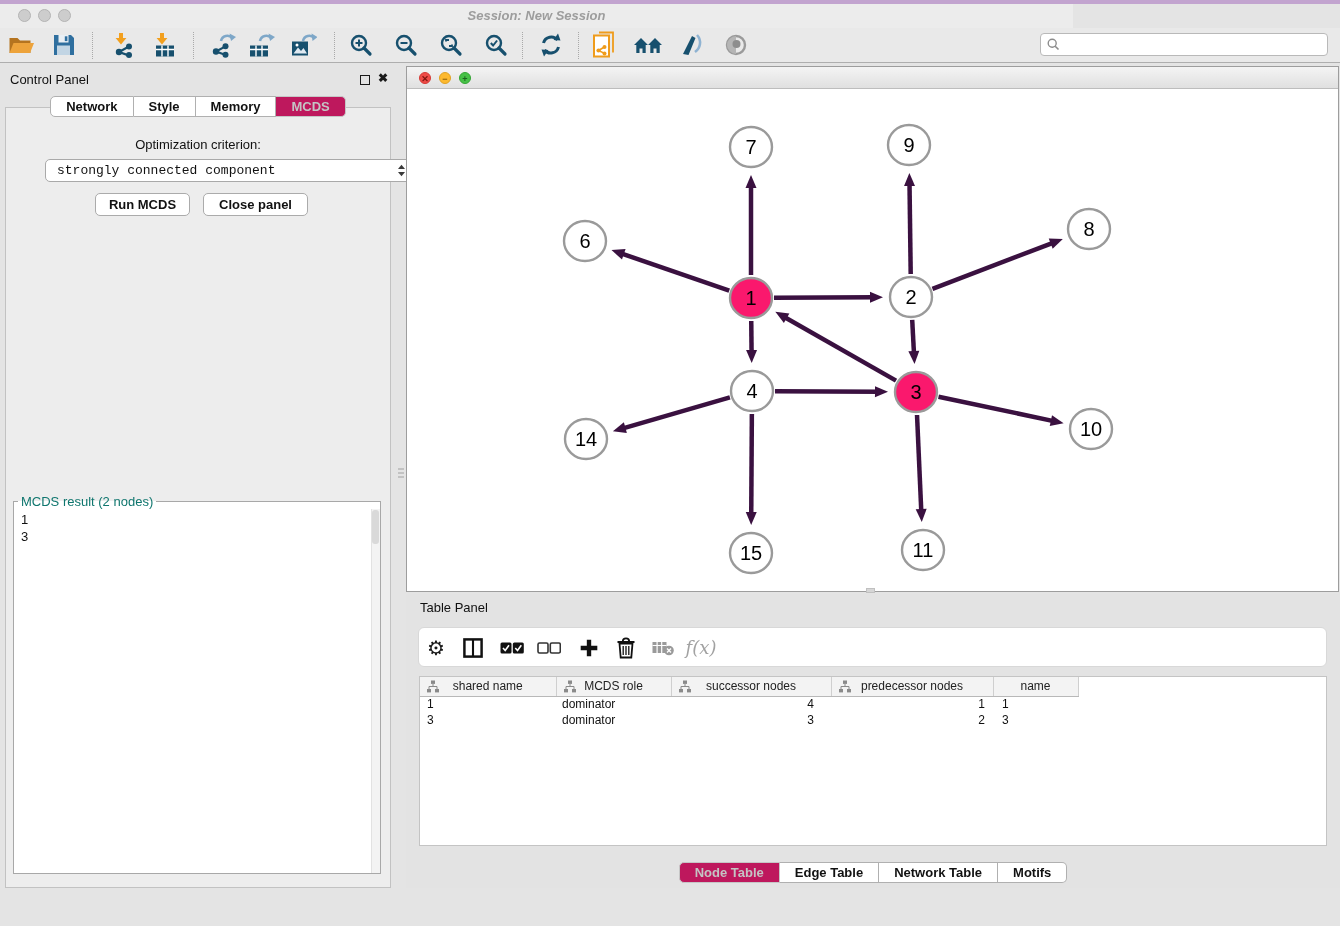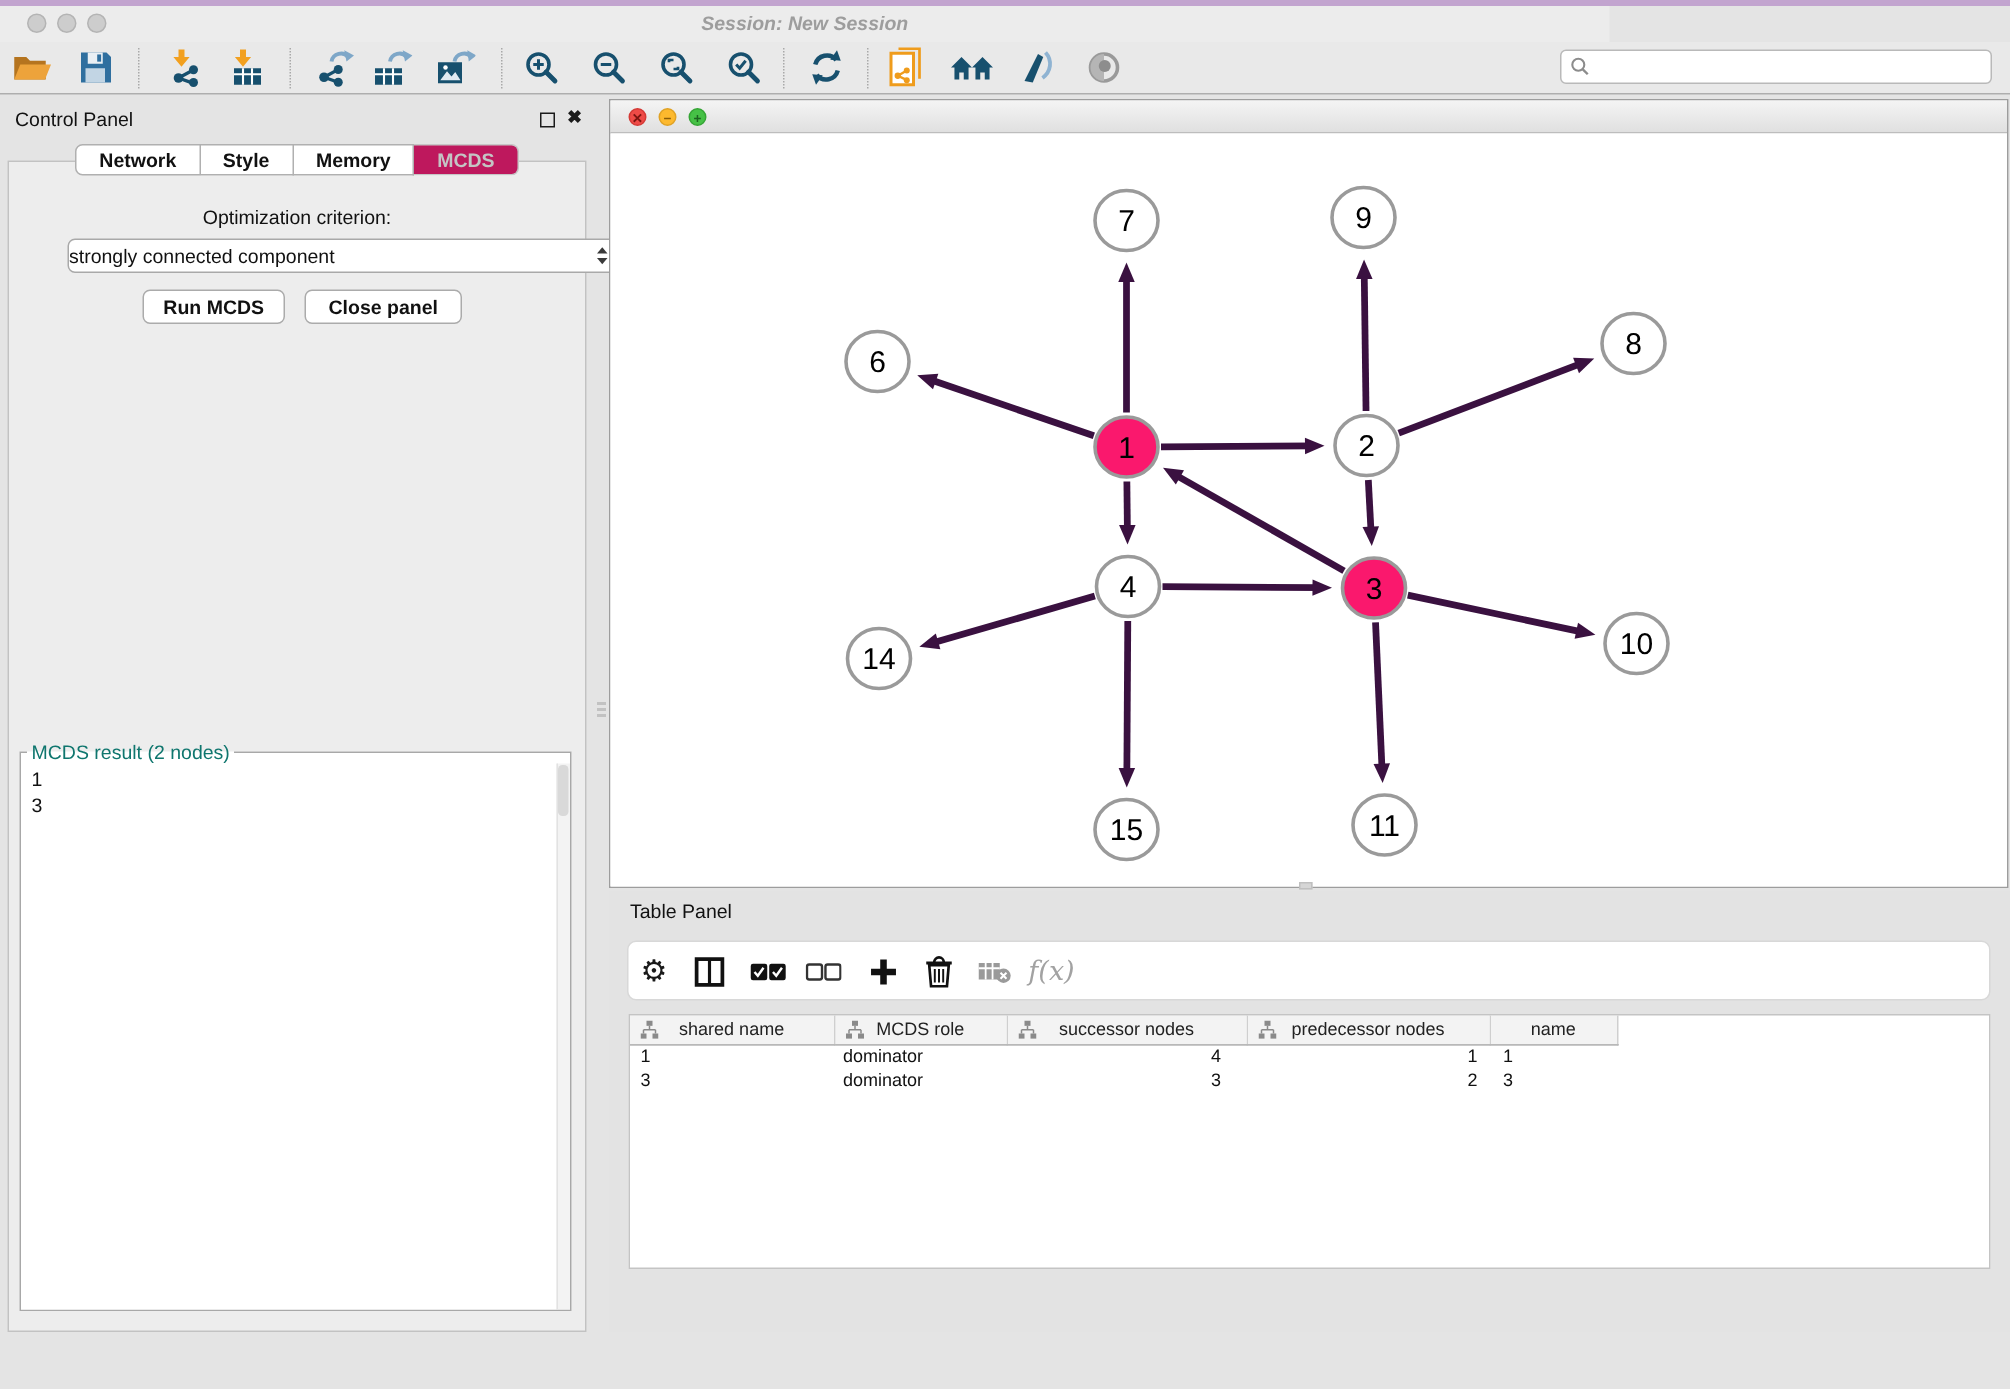--- a/index.html
+++ b/index.html
@@ -35,21 +35,21 @@
   .seg{height:21px;line-height:19px;padding:0 15px;font-size:13px;font-weight:bold;background:#fff;
       border:1px solid #b0b0b0;border-left:none;color:#111;}
   .seg:first-child{border-left:1px solid #b0b0b0;border-radius:5px 0 0 5px;}
   .seg:last-child{border-radius:0 5px 5px 0;}
   .seg.active{background:#be185d;color:#c4c4c4;border-color:#c6c6c6;}
   .cp-body{position:absolute;left:5px;top:41px;width:386px;height:781px;background:#ededed;
       border:1px solid #c2c2c2;}
   .opt-label{position:absolute;left:0;right:0;top:29px;text-align:center;font-size:13px;}
   .dropdown{position:absolute;left:39px;top:51px;width:370px;height:23px;background:#fff;
       border:1px solid #a9a9a9;border-radius:5px;font-size:13px;line-height:21px;
-      padding-left:0;display:flex;align-items:center;}
+      padding-left:11px;display:flex;align-items:center;font-family:Liberation Mono, monospace;}
   .dropdown .dd-label{flex:1;line-height:normal;}
   .btn{position:absolute;height:23px;background:#fff;border:1px solid #ababab;border-radius:5px;
       font-size:13px;font-weight:600;text-align:center;line-height:21px;}
   .result-fs{position:absolute;left:7px;top:386px;width:368px;height:380px;margin:0;padding:0;
       border:1px solid #a8a8a8;background:#fff;}
   .result-fs legend{font-size:13px;padding:0 3px;margin-left:4px;background:transparent;color:#0f766e;}
   .result-text{position:absolute;left:0;top:0;right:9px;bottom:0;background:#fff;
       font-size:13px;line-height:17px;padding:2px 0 0 7px;}
   .result-scroll{position:absolute;top:0;right:0;width:9px;bottom:0;background:#f3f3f3;
       border-left:1px solid #e2e2e2;}
@@ -452,16 +452,22 @@
               <td class="c1">dominator</td>
               <td class="c2">3</td>
               <td class="c3">2</td>
               <td class="c4">3</td>
               <td class="c5"></td>
             </tr>
           </tbody>
       </table>
     </div>
 
+    <div class="tp-tabs">
+      <div class="seg active">Node Table</div>
+      <div class="seg">Edge Table</div>
+      <div class="seg">Network Table</div>
+      <div class="seg">Motifs</div>
+    </div>
   </div>
 
 
 </div>
 
 </body></html>

